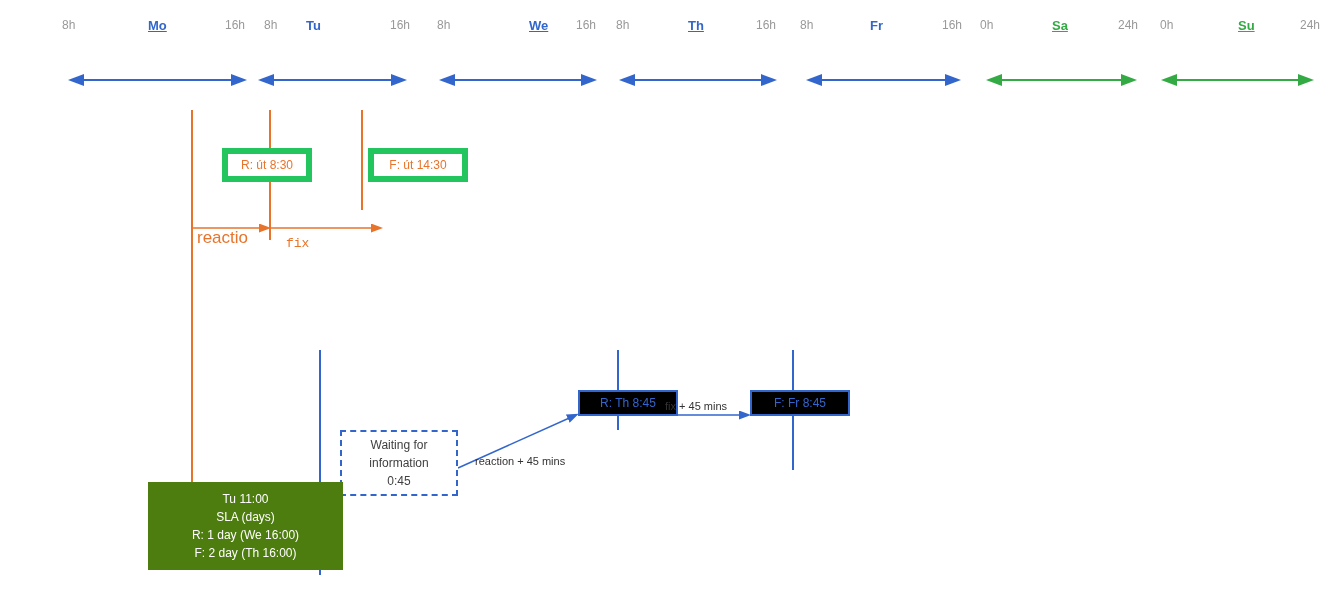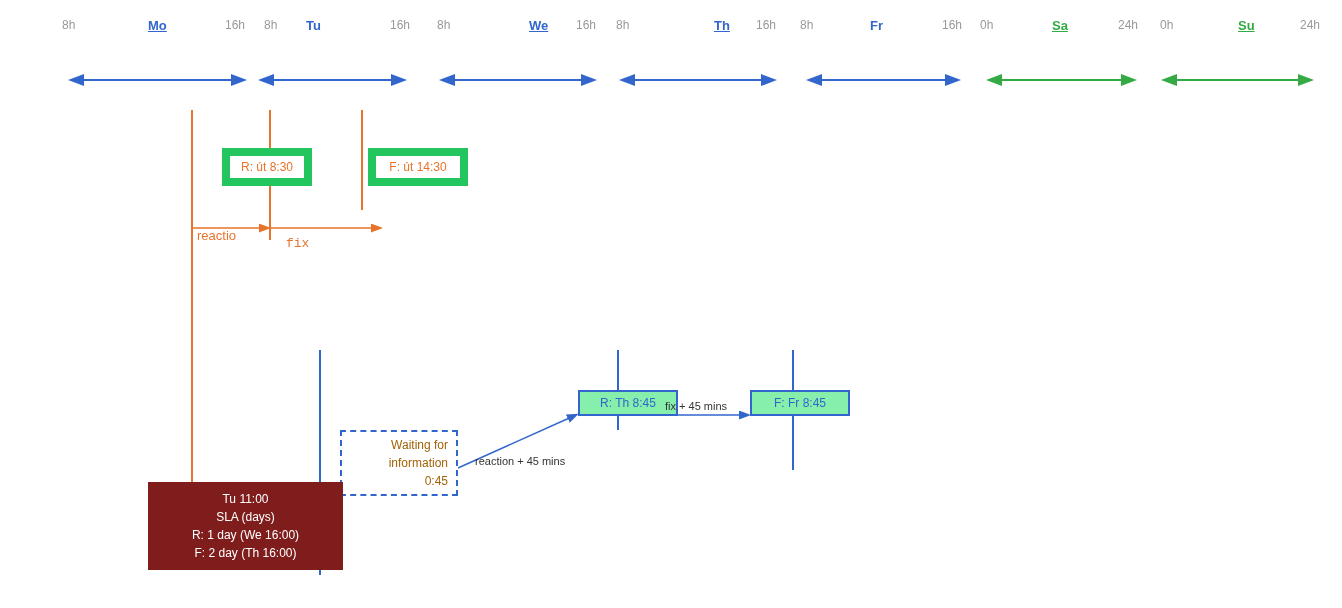--- a/index.html
+++ b/index.html
@@ -28,63 +28,63 @@
       position: absolute;
       font-size: 12px;
       color: #999;
       top: 0;
     }
 
     
     .box-outline {
       position: absolute;
       border: 2px solid #3366cc;
-      background: #86efac;
+      background: #000000;
       padding: 4px 8px;
       font-size: 12px;
       color: #3366cc;
       white-space: nowrap;
       text-align: center;
     }
     .box-filled-orange {
       position: absolute;
       background: #e8732a;
       color: #fff;
       padding: 8px 12px;
       font-size: 12px;
       text-align: center;
       line-height: 1.5;
     }
     .box-filled-blue {
       position: absolute;
-      background: #7f1d1d;
+      background: #4d7c0f;
       color: #fff;
       padding: 8px 12px;
       font-size: 12px;
       text-align: center;
       line-height: 1.5;
     }
     .box-outline-orange {
       position: absolute;
-      border: 8px solid #22c55e;
+      border: 6px solid #22c55e;
       background: #fff;
       padding: 4px 8px;
       font-size: 12px;
       color: #e8732a;
       white-space: nowrap;
       text-align: center;
     }
     .box-outline-blue-dashed {
       position: absolute;
       border: 2px dashed #3366cc;
       background: #fff;
       padding: 4px 8px;
       font-size: 12px;
-      color: #a16207;
-      text-align: right;
+      color: #404040;
+      text-align: center;
       line-height: 1.5;
     }
   </style>
 </head>
 <body>
 
 <div id="canvas">
 
   <svg style="position:absolute;top:0;left:0;width:1342px;height:608px;overflow:visible;" id="main-svg">
 
@@ -152,34 +152,34 @@
   <div class="hour-label" style="left:800px;top:18px;">8h</div>
   <div class="hour-label" style="left:942px;top:18px;">16h</div>
   <div class="hour-label" style="left:980px;top:18px;">0h</div>
   <div class="hour-label" style="left:1118px;top:18px;">24h</div>
   <div class="hour-label" style="left:1160px;top:18px;">0h</div>
   <div class="hour-label" style="left:1300px;top:18px;">24h</div>
 
   <div class="day-label" style="left:148px;top:18px;text-decoration:underline;">Mo</div>
   <div class="day-label" style="left:306px;top:18px;">Tu</div>
   <div class="day-label" style="left:508px;top:18px;text-decoration:underline;margin-left:21px;">We</div>
-  <div class="day-label" style="left:688px;top:18px;text-decoration:underline;margin-left:26px;">Th</div>
+  <div class="day-label" style="left:688px;top:18px;text-decoration:underline;">Th</div>
   <div class="day-label" style="left:870px;top:18px;">Fr</div>
   <div class="day-label" style="left:1052px;top:18px;color:#33aa44;text-decoration:underline;">Sa</div>
   <div class="day-label" style="left:1238px;top:18px;color:#33aa44;text-decoration:underline;">Su</div>
 
   <div class="box-outline-orange" style="left:222px;top:148px;width:90px;">
     <span>R: út 8:30</span>
   </div>
 
   <div class="box-outline-orange" style="left:368px;top:148px;width:100px;">
     <span>F: út 14:30</span>
   </div>
 
-  <div style="position:absolute;left:197px;top:228px;font-size:13px;color:#e8732a;">reactio</div>
+  <div style="position:absolute;left:197px;top:228px;font-size:17px;color:#e8732a;">reactio</div>
 
   <div style="position:absolute;left:286px;top:236px;font-size:13px;color:#e8732a;font-family:Liberation Mono, monospace;">fix</div>
 
 
   <div class="box-outline" style="left:578px;top:390px;width:100px;">
     <span>R: Th 8:45</span>
   </div>
 
   <div class="box-outline" style="left:750px;top:390px;width:100px;">
     <span>F: Fr 8:45</span>

